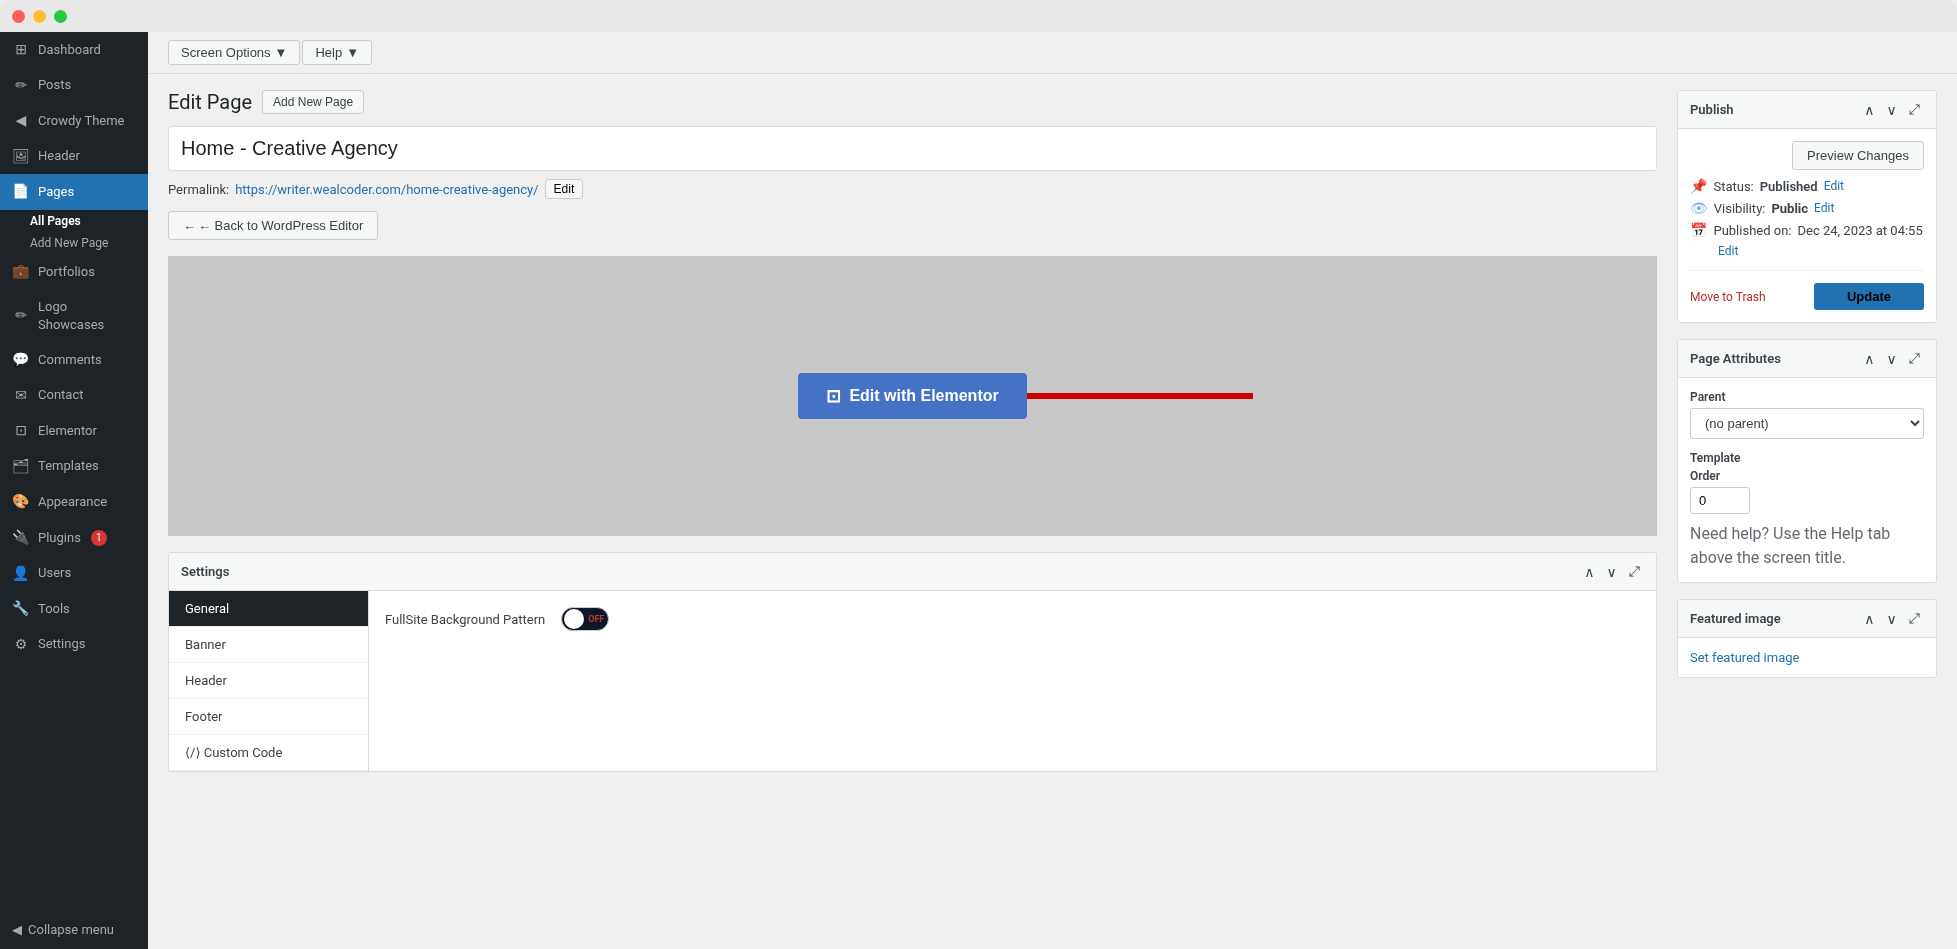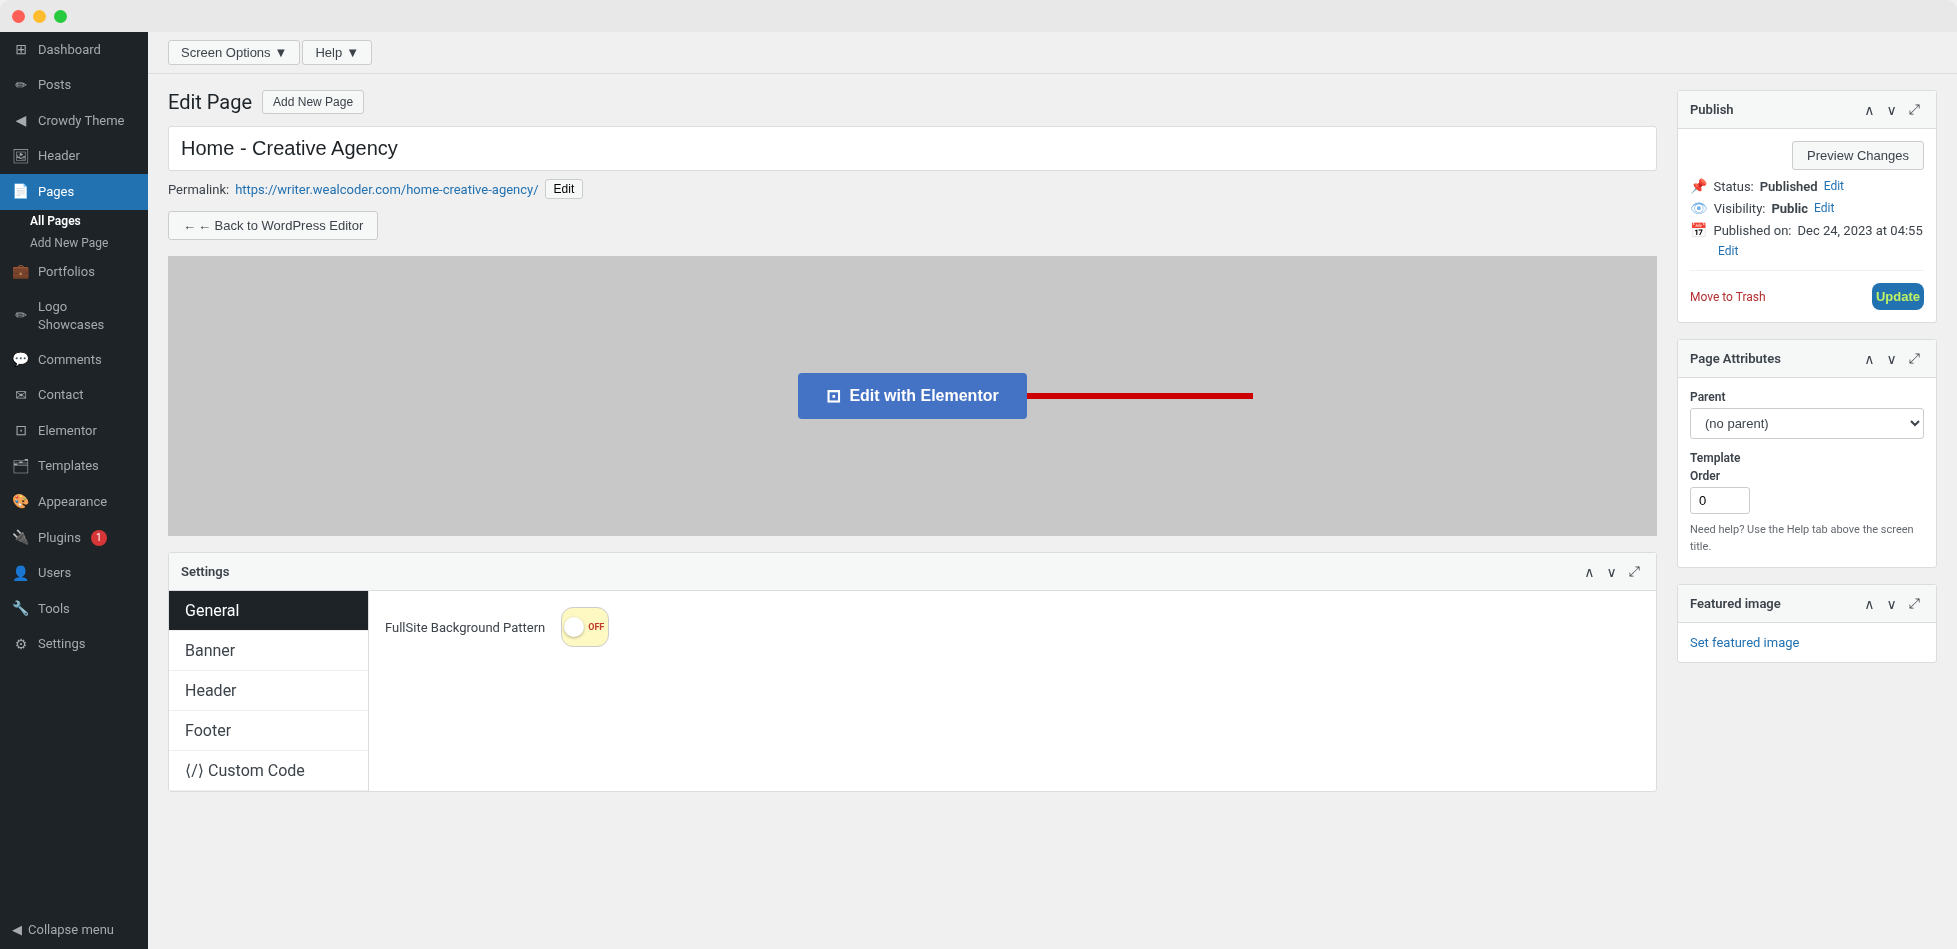--- a/index.html
+++ b/index.html
@@ -212,38 +212,38 @@
     .settings-body { display: flex; }
     .settings-sidebar {
       width: 200px;
       border-right: 1px solid #dcdcde;
       flex-shrink: 0;
     }
     .settings-tab {
       padding: 10px 16px;
       cursor: pointer;
       border-bottom: 1px solid #f0f0f1;
-      font-size: 16px;
+      font-size: 13px;
       color: #3c434a;
       display: flex;
       align-items: flex-start;
       gap: 6px;
     }
     .settings-tab.active { background: #1d2327; color: #fff; }
 
     .settings-content { flex: 1; padding: 16px; }
     .settings-row { display: flex; align-items: center; gap: 16px; }
     .settings-label { font-size: 13px; color: #3c434a; }
 
     
     .toggle {
       width: 48px;
-      height: 40px;
+      height: 24px;
       border-radius: 12px;
-      background: #fef9c3;
+      background: #0f172a;
       position: relative;
       cursor: pointer;
       border: 1px solid #ccc;
       display: flex;
       align-items: center;
     }
     .toggle-knob {
       width: 20px;
       height: 20px;
       border-radius: 50%;
@@ -305,24 +305,24 @@
       display: flex;
       align-items: center;
       justify-content: space-between;
       margin-top: 12px;
       padding-top: 12px;
       border-top: 1px solid #f0f0f1;
     }
     .trash-link { color: #b32d2e; text-decoration: none; font-size: 12px; }
     .update-btn {
       background: #2271b1;
-      color: #bef264;
+      color: #000000;
       border: none;
-      padding: 6px 4px;
-      border-radius: 8px;
+      padding: 6px 33px;
+      border-radius: 3px;
       cursor: pointer;
       font-size: 13px;
       font-weight: 600;
     }
 
     
     .attr-label { font-size: 12px; font-weight: 600; color: #3c434a; margin-bottom: 4px; }
     .attr-select {
       width: 100%;
       padding: 6px 10px;
@@ -333,21 +333,21 @@
       background: #fff;
       color: #3c434a;
     }
     .order-input {
       width: 60px;
       padding: 5px 8px;
       border: 1px solid #ccc;
       border-radius: 3px;
       font-size: 13px;
     }
-    .help-text { font-size: 11px; color: #646970; margin-top: 8px; line-height: 1.5; }
+    .help-text { font-size: 16px; color: #646970; margin-top: 8px; line-height: 1.5; }
 
     
     .set-image-link { color: #2271b1; text-decoration: none; font-size: 13px; }
 
     .published-date { font-size: 13px; }
     .edit-date-link { display: block; color: #2271b1; text-decoration: none; font-size: 12px; }
   </style>
 </head>
 <body>
 

